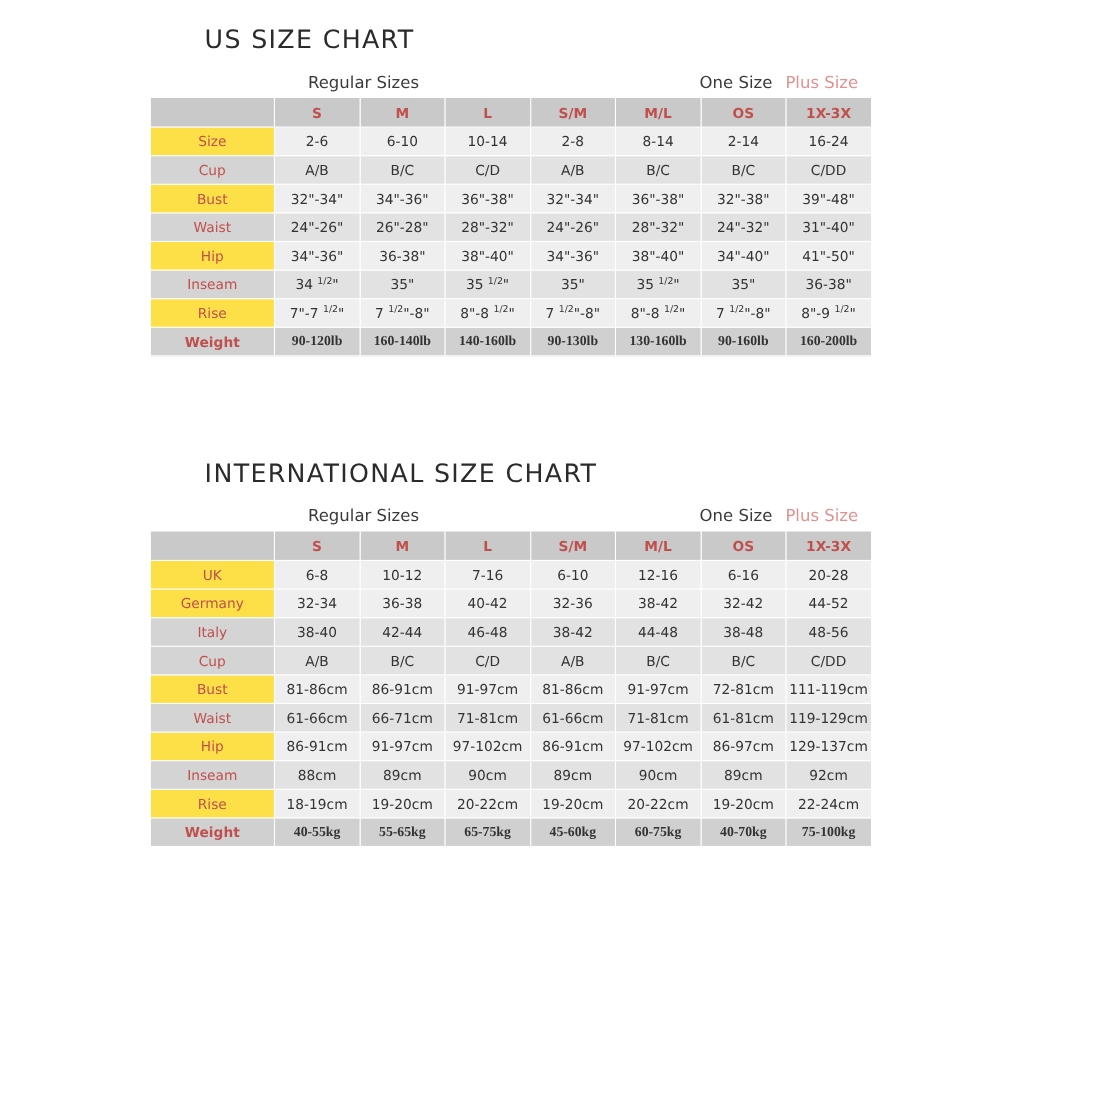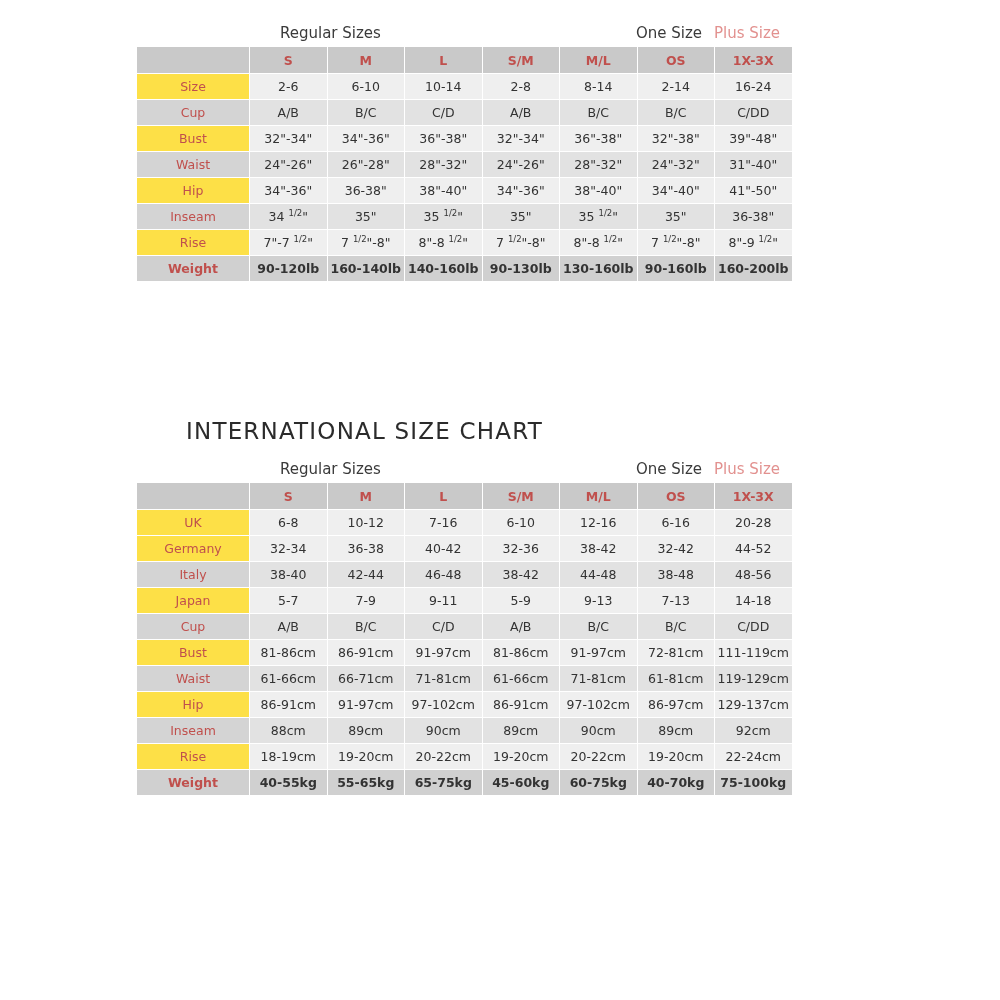--- a/index.html
+++ b/index.html
@@ -88,34 +88,35 @@
     background: #d9d9d9;
     color: #c0504d;
     font-size: 12.5px;
   }
   
   tr.alt-a td.data { background: #efefef; }
   tr.alt-b td.data { background: #e2e2e2; }
   tr.alt-a td.row-label { background: #fde047; }
   tr.alt-b td.row-label { background: #d4d4d4; }
 
-  tr.last-row td.data { background: #d0d0d0; font-weight: bold; }
+  tr.last-row td.data { background: #d0d0d0; font-weight: bold; font-family: Liberation Serif, serif; }
   tr.last-row td.row-label { background: #d0d0d0; font-weight: bold; }
 
   sup.frac {
     font-size: 8.5px;
     vertical-align: super;
   }
 </style>
 </head>
 <body>
 
 <div class="page">
 
   <div class="chart-block" id="us-block">
+    <div class="chart-title">US SIZE CHART</div>
     <div class="group-labels">
       <span class="group-label regular">Regular Sizes</span>
       <span class="group-label onesize">One Size</span>
       <span class="group-label plussize">Plus Size</span>
     </div>
     <table class="size-table" id="us-table">
       <colgroup>
         <col class="c0">
           <col class="c1">
           <col class="c2">
@@ -272,30 +273,20 @@
           <tr class="alt-b">
             <td class="row-label">Italy</td>
             <td class="data">38-40</td>
             <td class="data">42-44</td>
             <td class="data">46-48</td>
             <td class="data">38-42</td>
             <td class="data">44-48</td>
             <td class="data">38-48</td>
             <td class="data">48-56</td>
           </tr>
-          <tr class="alt-a">
-            <td class="row-label">Japan</td>
-            <td class="data">5-7</td>
-            <td class="data">7-9</td>
-            <td class="data">9-11</td>
-            <td class="data">5-9</td>
-            <td class="data">9-13</td>
-            <td class="data">7-13</td>
-            <td class="data">14-18</td>
-          </tr>
           <tr class="alt-b">
             <td class="row-label">Cup</td>
             <td class="data">A/B</td>
             <td class="data">B/C</td>
             <td class="data">C/D</td>
             <td class="data">A/B</td>
             <td class="data">B/C</td>
             <td class="data">B/C</td>
             <td class="data">C/DD</td>
           </tr>

